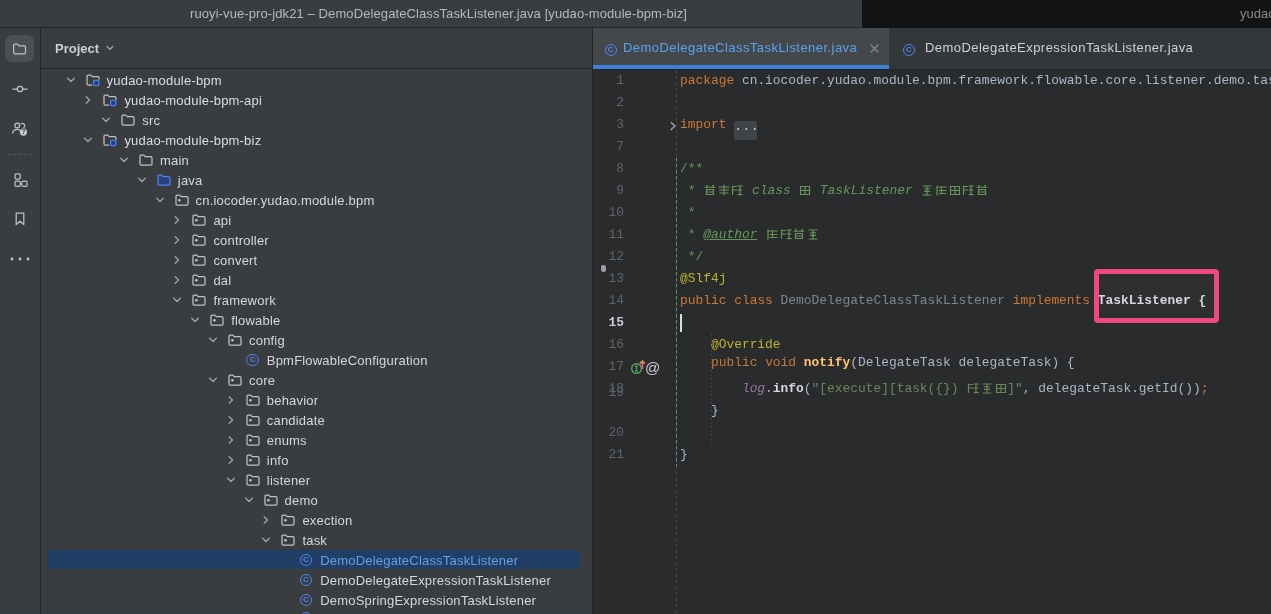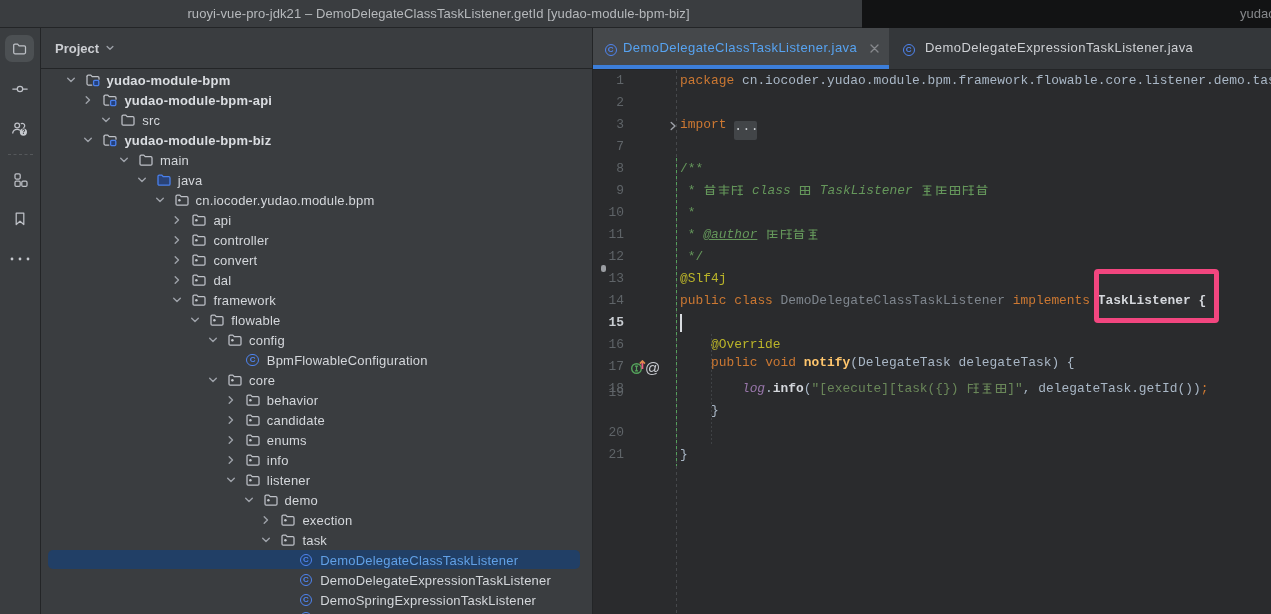--- a/index.html
+++ b/index.html
@@ -19,21 +19,21 @@
 #phead{position:absolute;left:0;top:0;width:100%;height:41px;border-bottom:1px solid #232527}
 #phead .t{position:absolute;left:14px;top:0;line-height:42px;font-size:13px;font-weight:700;color:#ccced2}
 #phead svg{position:absolute;left:62px;top:13px}
 #tree{position:absolute;left:0;top:42px;width:100%;height:544px;overflow:hidden}
 .trow{position:relative;height:20px;display:flex;align-items:center;white-space:nowrap}
 .chev{width:16px;height:16px;flex:none;position:relative;z-index:1}
 .tc{width:16px;height:16px;display:block}
 .icob{width:16px;height:16px;flex:none;margin-left:6px;position:relative;z-index:1}
 .ti{width:16px;height:16px;display:block}
 .tlbl{margin-left:6px;font-size:13px;color:#d4d7db;position:relative;z-index:1;letter-spacing:.2px}
-.tlbl.b{font-weight:700;color:#dadde1}
+.tlbl.b{font-weight:400;color:#dadde1}
 .tlbl.selt{color:#61a0e6}
 .selbg{position:absolute;left:7px;right:12px;top:0;bottom:1px;background:#213f66;border-radius:5px;z-index:0}
 .cico{width:12.5px;height:12.5px;margin:1.5px;border:1.5px solid #4e84f0;border-radius:50%;display:flex;align-items:center;justify-content:center;color:#4e84f0;font-size:8px;font-weight:700;line-height:1}
 
 #tabbar{position:absolute;left:593px;top:28px;width:678px;height:42px;background:#34373a;border-bottom:1px solid #232527}
 #tab1{position:absolute;left:0;top:0;width:296px;height:41px;background:#45484b}
 #tabul{position:absolute;left:0;top:37px;width:296px;height:4px;background:#3c7eda}
 .tico{position:absolute;top:14px}
 .tabt{position:absolute;top:0;line-height:40px;font-size:13px;white-space:pre;letter-spacing:.45px}
 #editor{position:absolute;left:593px;top:70px;width:678px;height:544px;background:#2a2b2d;overflow:hidden}
@@ -54,21 +54,21 @@
 #iguide{position:absolute;left:117.5px;top:264px;width:1px;height:110px;background:repeating-linear-gradient(to bottom,#3f4245 0 2px,transparent 2px 4px)}
 #caret{position:absolute;left:87px;top:244px;width:1.6px;height:18px;background:#d9dce0}
 #pinkbox{position:absolute;left:501px;top:199px;width:125px;height:54px;border:5px solid #f2467f;border-radius:4px;background:rgba(255,255,255,0.02)}
 #folda{position:absolute;left:74px;top:49.5px}
 #gdot{position:absolute;left:8px;top:195px;width:4.5px;height:6.5px;border-radius:2.2px;background:#9b9ea3}
 #g17a{position:absolute;left:36px;top:288px}
 #g17b{position:absolute;left:52px;top:289.5px;font-size:15px;line-height:15px;color:#c8cbd0;font-family:"Liberation Sans",sans-serif}
 </style></head><body>
 <div id="root">
 <div id="title">
-      <span>ruoyi-vue-pro-jdk21 – DemoDelegateClassTaskListener.getId [yudao-module-bpm-biz]</span>
+      <span>ruoyi-vue-pro-jdk21 – DemoDelegateClassTaskListener.java [yudao-module-bpm-biz]</span>
     </div>
 <div id="titler">
       <span>yudao-spring-boot</span>
     </div>
 <div id="stripe">
   <div id="projbtn"></div>
   <svg class="sbtn" style="top:20.5px" width="17" height="17" viewBox="0 0 17 17">
         <path class="sg" d="M2.2 4.8c0-.7.5-1.2 1.2-1.2h2.7l1.5 1.7h5.2c.7 0 1.2.5 1.2 1.2v5.6c0 .7-.5 1.2-1.2 1.2H3.4c-.7 0-1.2-.5-1.2-1.2z"></path>
       </svg>
   <svg class="sbtn" style="top:60.7px" width="18" height="18" viewBox="0 0 18 18">

